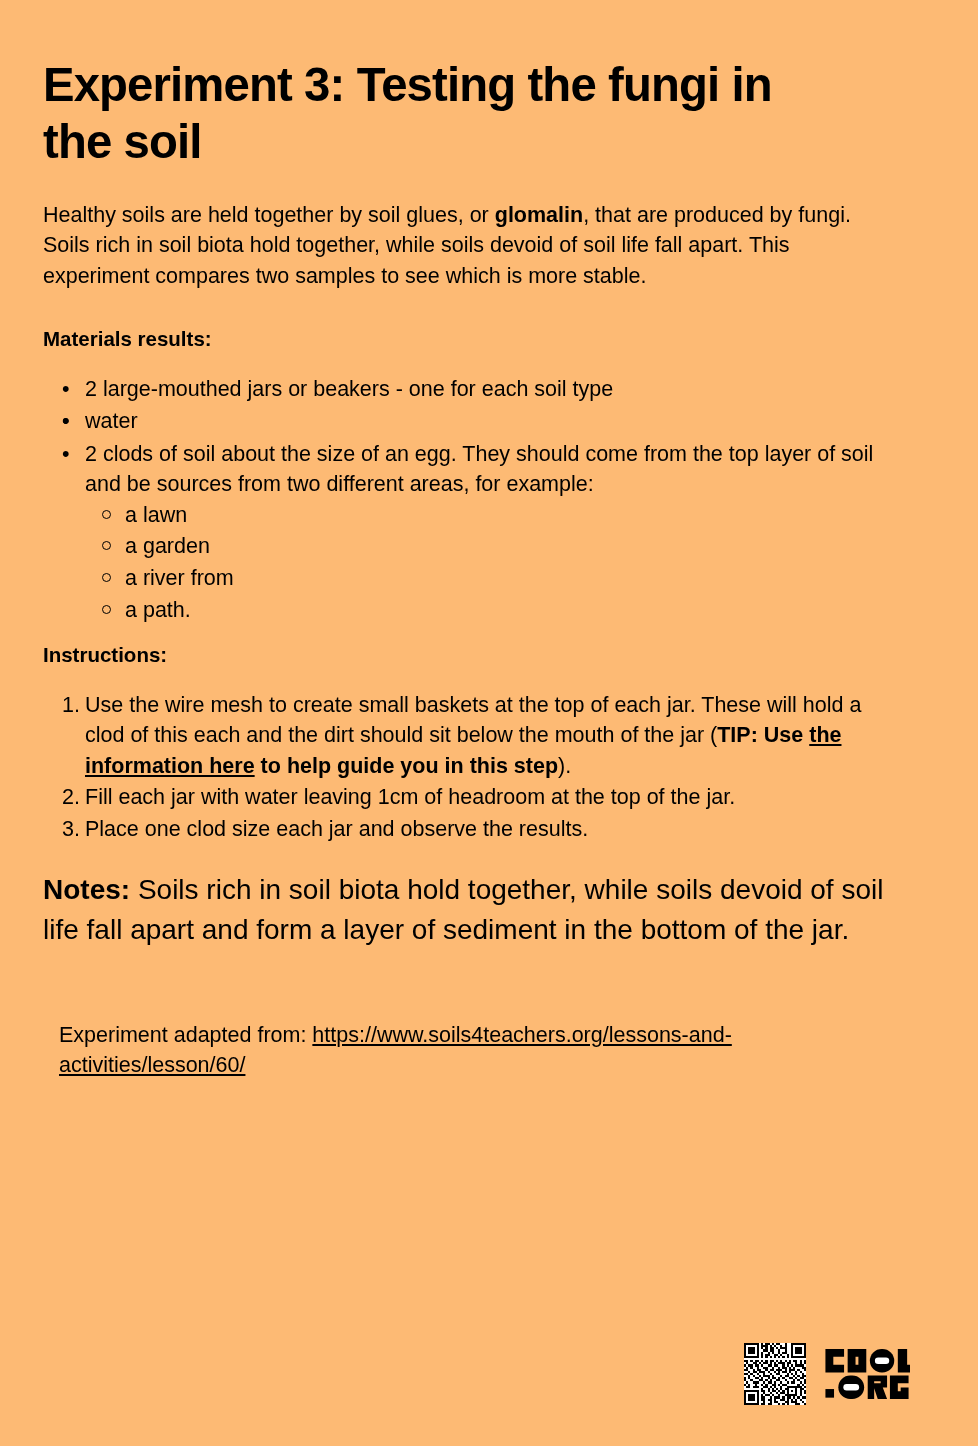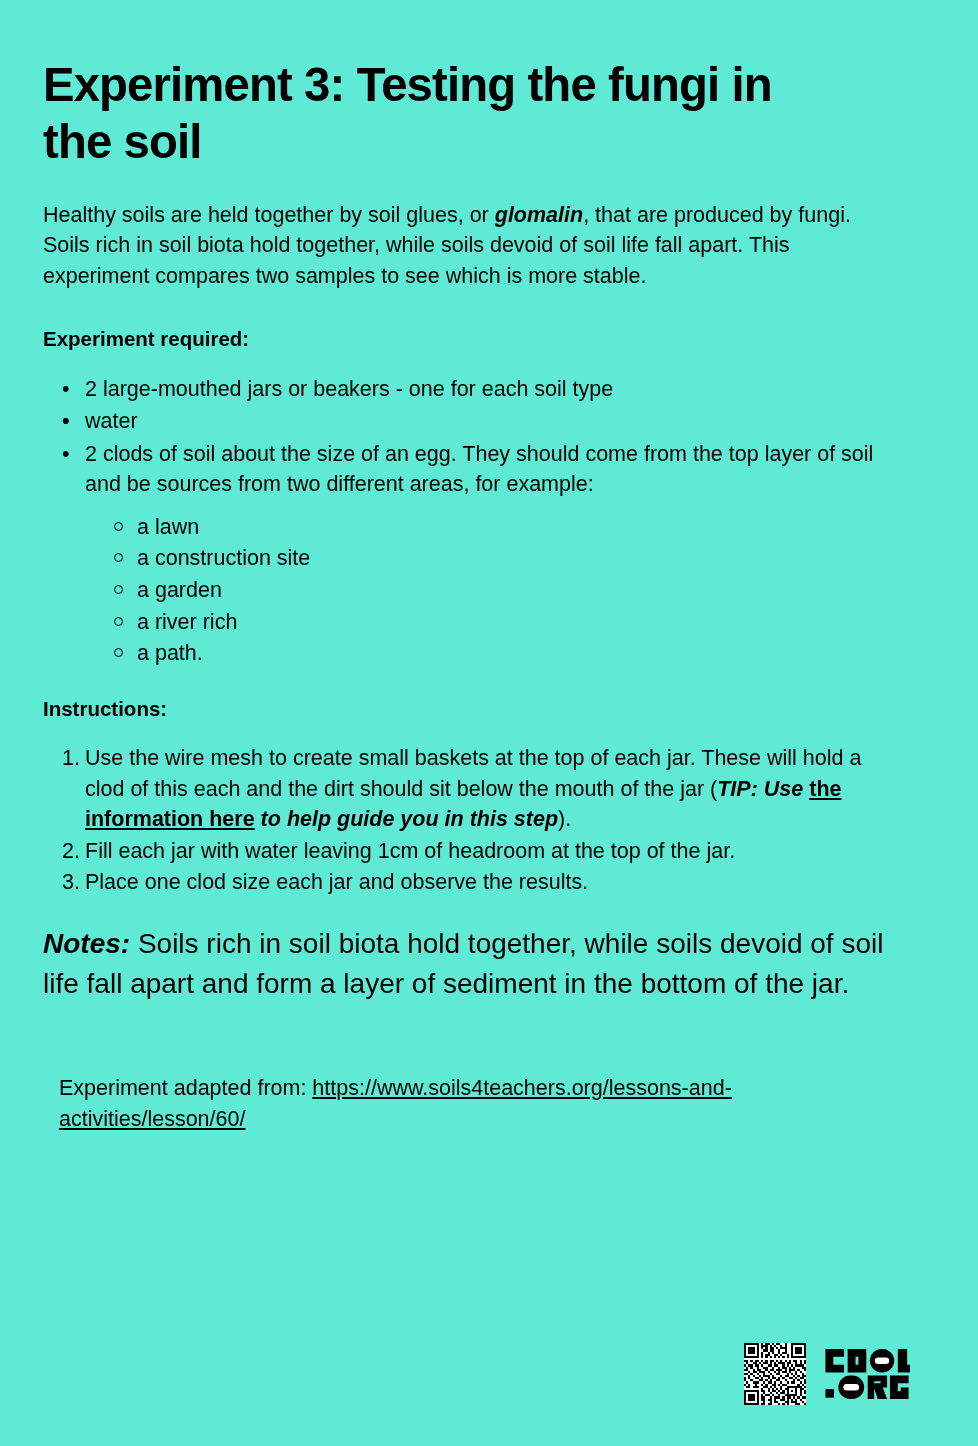--- a/index.html
+++ b/index.html
@@ -9,21 +9,21 @@
     background: #ffffff;
   }
   body {
     font-family: "Liberation Sans", sans-serif;
     color: #000000;
   }
   .page {
     position: relative;
     width: 978px;
     height: 1446px;
-    background: #5eead4;
+    background: #fdba74;
     overflow: hidden;
     box-sizing: border-box;
   }
   .content {
     position: absolute;
     left: 43px;
     top: 56px;
     width: 843px;
   }
 
@@ -61,21 +61,21 @@
     margin: 26px 0 0 0;
     width: 845px;
   }
   .source {
     font-size: 21.5px;
     line-height: 1.42;
     margin: 70px 0 0 16px;
     width: 780px;
   }
 
-  b, .bold { font-weight: 700; font-style: italic; }
+  b, .bold { font-weight: 700; }
   .ul-link { text-decoration: underline; }
   .ul-link-bold { font-weight: 700; text-decoration: underline; }
 
   
   ul.materials {
     list-style: none;
     margin: 0;
     padding: 0;
     font-size: 21.5px;
     line-height: 1.42;
@@ -89,21 +89,21 @@
   }
   ul.materials > li > .bullet {
     position: absolute;
     left: 19px;
     top: 0;
     font-size: 21.5px;
     line-height: 1.42;
   }
   ul.sub {
     list-style: none;
-    margin: 12px;
+    margin: 0;
     padding: 0;
   }
   ul.sub > li {
     position: relative;
     padding-left: 40px;
     margin-bottom: 1px;
   }
   ul.sub > li > .bullet-hollow {
     position: absolute;
     left: 17px;
@@ -165,32 +165,31 @@
 <body>
 
 <div class="page">
 
   <div class="content">
 
     <h1 class="doc-title">Experiment 3: Testing the fungi in the soil</h1>
 
     <p class="intro"><span>Healthy soils are held together by soil glues, or </span><b>glomalin</b><span>, that are produced by fungi. Soils rich in soil biota hold together, while soils devoid of soil life fall apart. This experiment compares two samples to see which is more stable.</span></p>
 
-    <h2 class="section-head">Experiment required:</h2>
+    <h2 class="section-head">Materials results:</h2>
 
     <ul class="materials">
       <li><span class="bullet">•</span><span>2 large-mouthed jars or beakers - one for each soil type</span></li>
       <li><span class="bullet">•</span></li>
       <li><span class="bullet">•</span><span>water</span></li>
       <li><span class="bullet">•</span><span>2 clods of soil about the size of an egg. They should come from the top layer of soil and be sources from two different areas, for example:</span>
         <ul class="sub">
           <li><span class="bullet-hollow"></span><span>a lawn</span></li>
-          <li><span class="bullet-hollow"></span><span>a construction site</span></li>
           <li><span class="bullet-hollow"></span><span>a garden</span></li>
-          <li><span class="bullet-hollow"></span><span>a river rich</span></li>
+          <li><span class="bullet-hollow"></span><span>a river from</span></li>
           <li><span class="bullet-hollow"></span><span>a path.</span></li>
         </ul>
       </li>
     </ul>
 
     <div class="spacer-sm"></div>
 
     <h2 class="section-head" style="">Instructions:</h2>
 
     <ol class="instructions">

